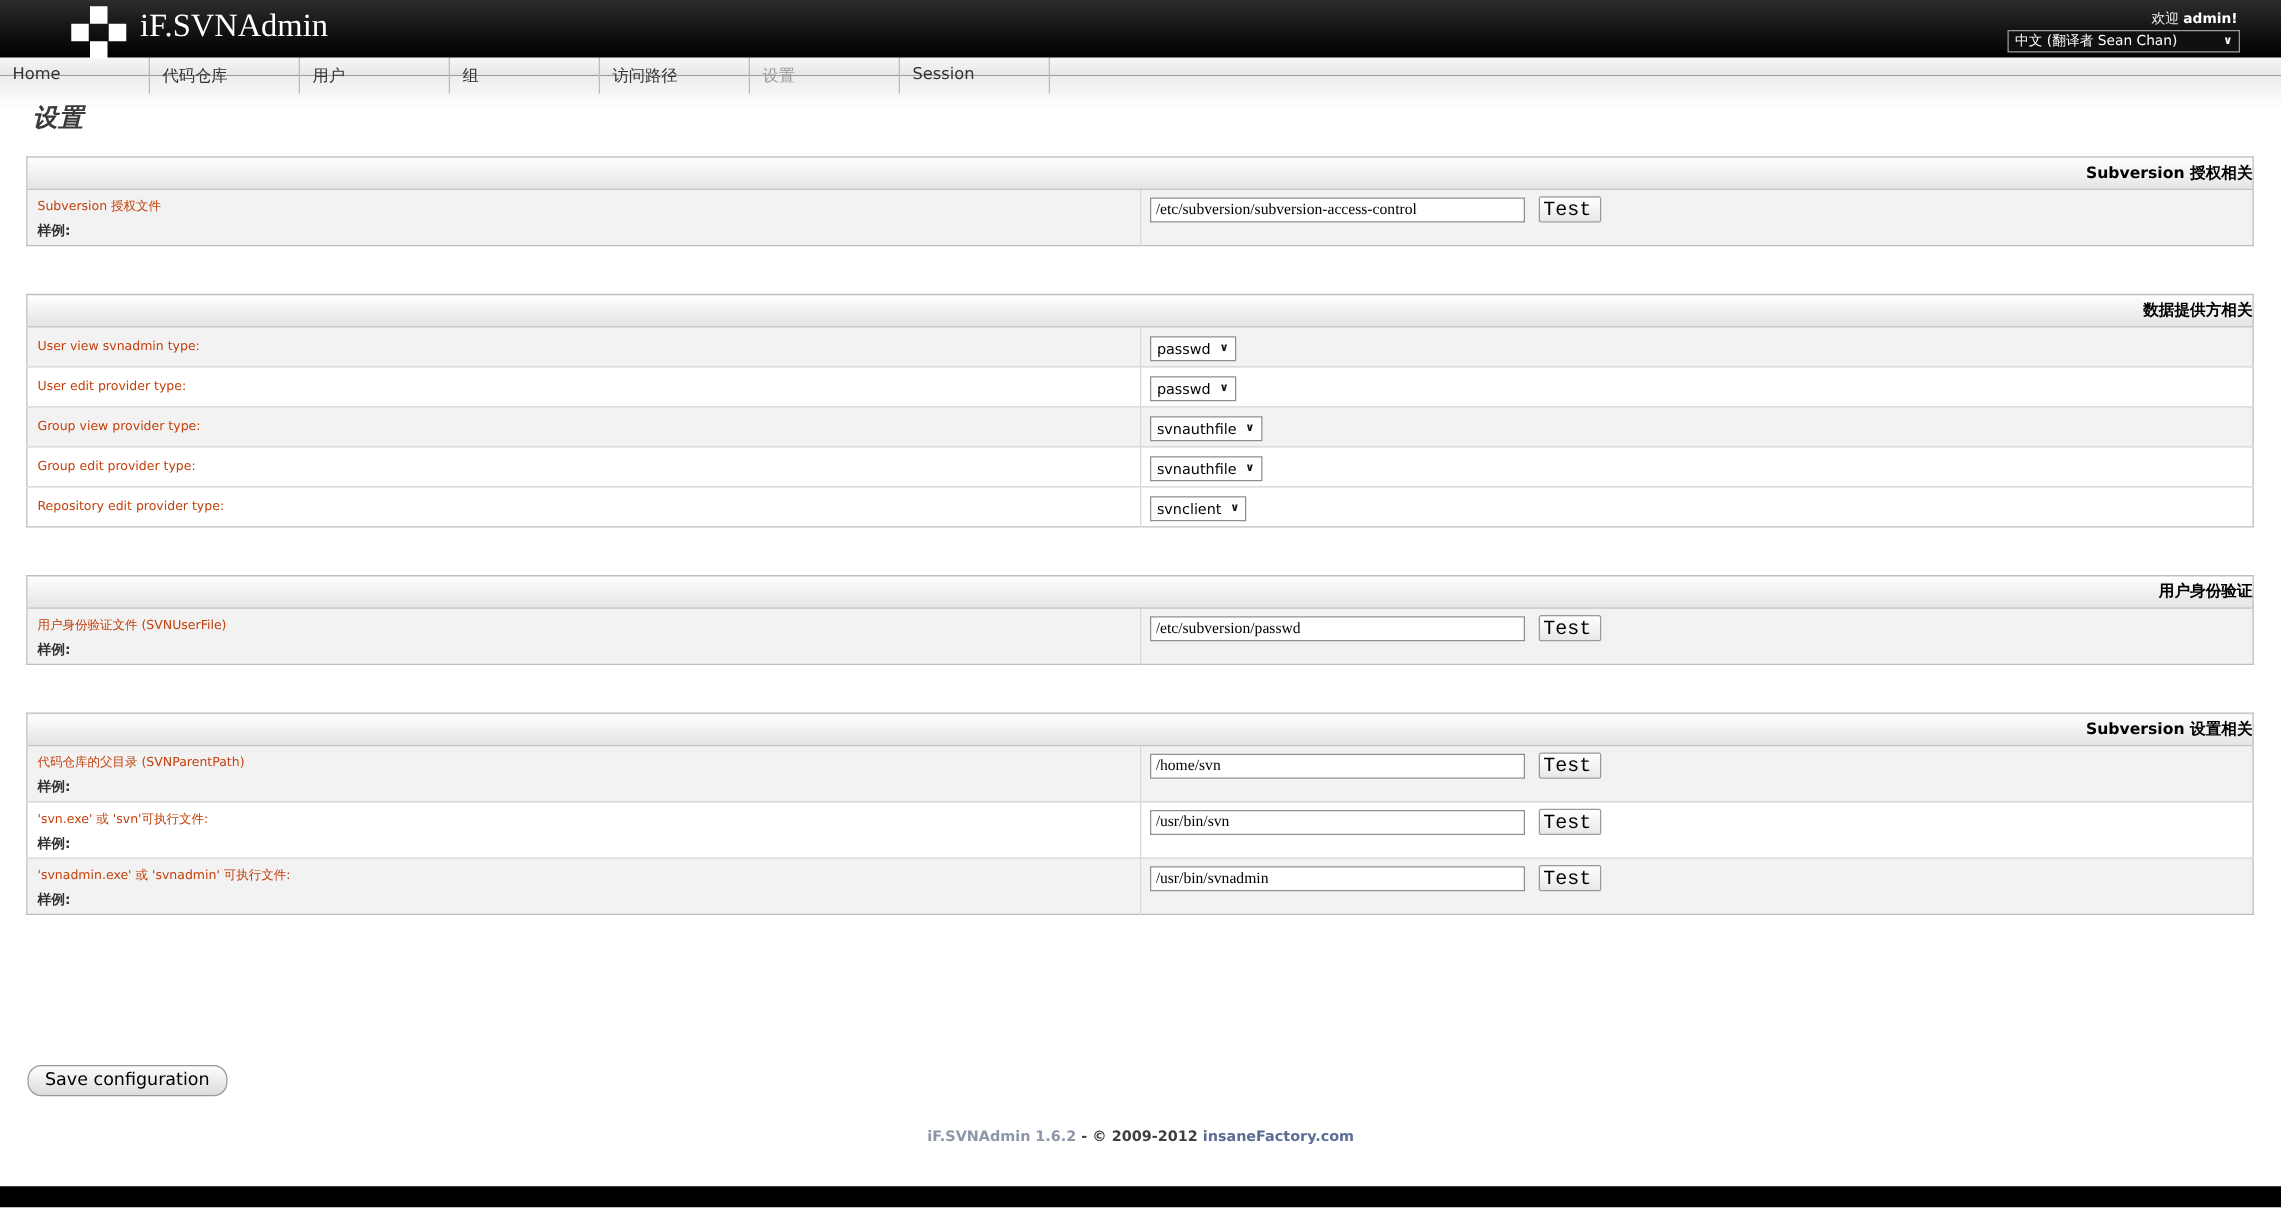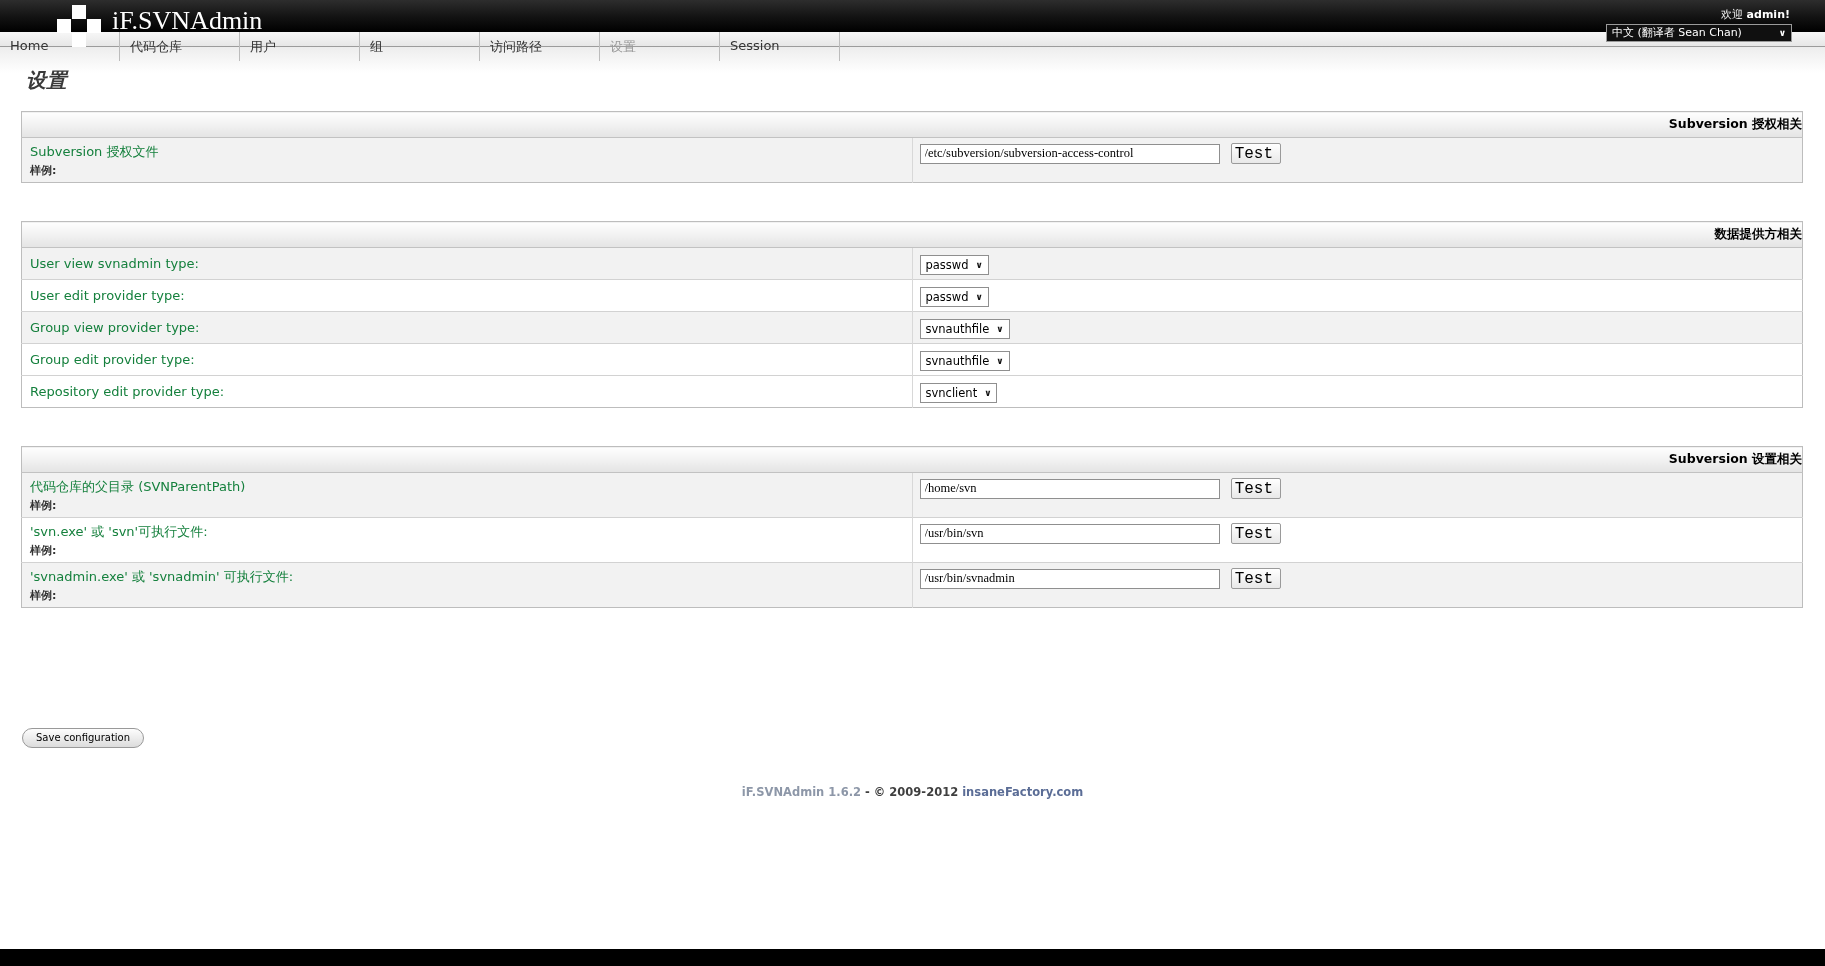--- a/index.html
+++ b/index.html
@@ -3,21 +3,21 @@
 <meta charset="utf-8">
 <style>
   * { margin:0; padding:0; box-sizing:border-box; }
   html,body { width:1825px; height:966px; }
   body {
     font-family:"DejaVu Sans","Liberation Sans",sans-serif;
     background:#fff; color:#222; position:relative; overflow:hidden;
   }
   
   .topbar {
-    position:relative; height:32px;
+    position:relative; height:46px;
     background:linear-gradient(180deg,#2d2d2d 0%,#121212 55%,#000 100%);
   }
   .logo-icon { position:absolute; left:57px; top:5px; width:44px; height:43px; }
   .logo-icon .sq { position:absolute; width:14px; height:14px; background:#fff; }
   .sq1 { left:15px; top:0; }
   .sq2 { left:0;  top:14px; }
   .sq3 { left:30px; top:14px; }
   .sq4 { left:15px; top:28px; }
   .app-title {
     position:absolute; left:112px; top:6px;
@@ -66,21 +66,21 @@
     background:linear-gradient(180deg,#fefefe,#e4e4e4);
     border-bottom:1px solid #c2c2c2; height:26px;
     font-size:12.5px; font-weight:bold; color:#000; text-align:right;
   }
   table.cfg td { vertical-align:top; }
   td.lbl { width:50%; border-right:1px solid #d8d8d8; padding:5px 8px 4px 8px; }
   td.val { padding:5px 8px 4px 7px; }
   tr.r-odd  td { background:#f2f2f2; }
   tr.r-even td { background:#ffffff; }
   tbody tr + tr td { border-top:1px solid #d2d2d2; }
-  .lbl-main { font-size:13px; color:#15803d; line-height:17px; }
+  .lbl-main { font-size:10px; color:#c2410c; line-height:17px; }
   .lbl-sub  { font-size:11px; font-weight:bold; color:#333; line-height:15px; margin-top:3px; }
   tr.sel-row td { vertical-align:middle; }
   tr.sel-row td.lbl { padding:7px 8px; }
   
   input.path {
     width:300px; height:20px; border:1px solid #8f8f8f; background:#fff;
     font-family:Liberation Serif, serif;
     font-size:12.5px; padding:1px 4px; color:#000; vertical-align:middle;
   }
   button.test {
@@ -91,25 +91,25 @@
     font-size:16px; color:#000; cursor:pointer; vertical-align:middle;
   }
   .selectbox {
     display:inline-flex; align-items:center; height:20px; margin-top:1px;
     border:1px solid #8f8f8f; background:#fff; padding:0 5px;
     font-size:11.5px; color:#000; cursor:pointer;
   }
   .selectbox .chev { font-size:9px; font-weight:bold; margin-left:7px; color:#111; }
   
   .save-btn {
-    margin:82px 0 12px 1px; padding:3px 13px 4px 13px;
+    margin:82px 0 0 1px; padding:3px 13px 4px 13px;
     border:1px solid #999; border-radius:11px;
     background:linear-gradient(180deg,#fdfdfd,#dcdcdc);
     font-family:"DejaVu Sans","Liberation Sans",sans-serif;
-    font-size:10px; color:#000; cursor:pointer;
+    font-size:14px; color:#000; cursor:pointer;
   }
   .footer { text-align:center; margin-top:25px; font-size:11.5px; font-weight:bold; }
   .footer .ver  { color:#8d97a8; text-decoration:none; cursor:pointer; }
   .footer .mid  { color:#3f3f3f; }
   .footer .site { color:#5b6d96; text-decoration:none; cursor:pointer; }
   .bottombar { position:absolute; left:0; bottom:0; width:100%; height:17px; background:#000; }
 </style>
 </head>
 <body>
 
@@ -225,20 +225,39 @@
           <span class="selectbox">
             <span>svnclient</span>
             <span class="chev">∨</span>
           </span>
         </td>
       </tr>
     </tbody>
   </table>
 
   
+  <table class="cfg">
+    <thead>
+        <tr>
+          <th colspan="2">用户身份验证</th>
+        </tr>
+      </thead>
+    <tbody>
+      <tr class="r-odd">
+        <td class="lbl">
+          <div class="lbl-main">用户身份验证文件 (SVNUserFile)</div>
+          <div class="lbl-sub">样例:</div>
+        </td>
+        <td class="val">
+          <input class="path" type="text" value="/etc/subversion/passwd" style="">
+          <button class="test">Test</button>
+        </td>
+      </tr>
+    </tbody>
+  </table>
 
   
   <table class="cfg gap-lg">
     <thead>
         <tr>
           <th colspan="2">Subversion 设置相关</th>
         </tr>
       </thead>
     <tbody>
       <tr class="r-odd">

